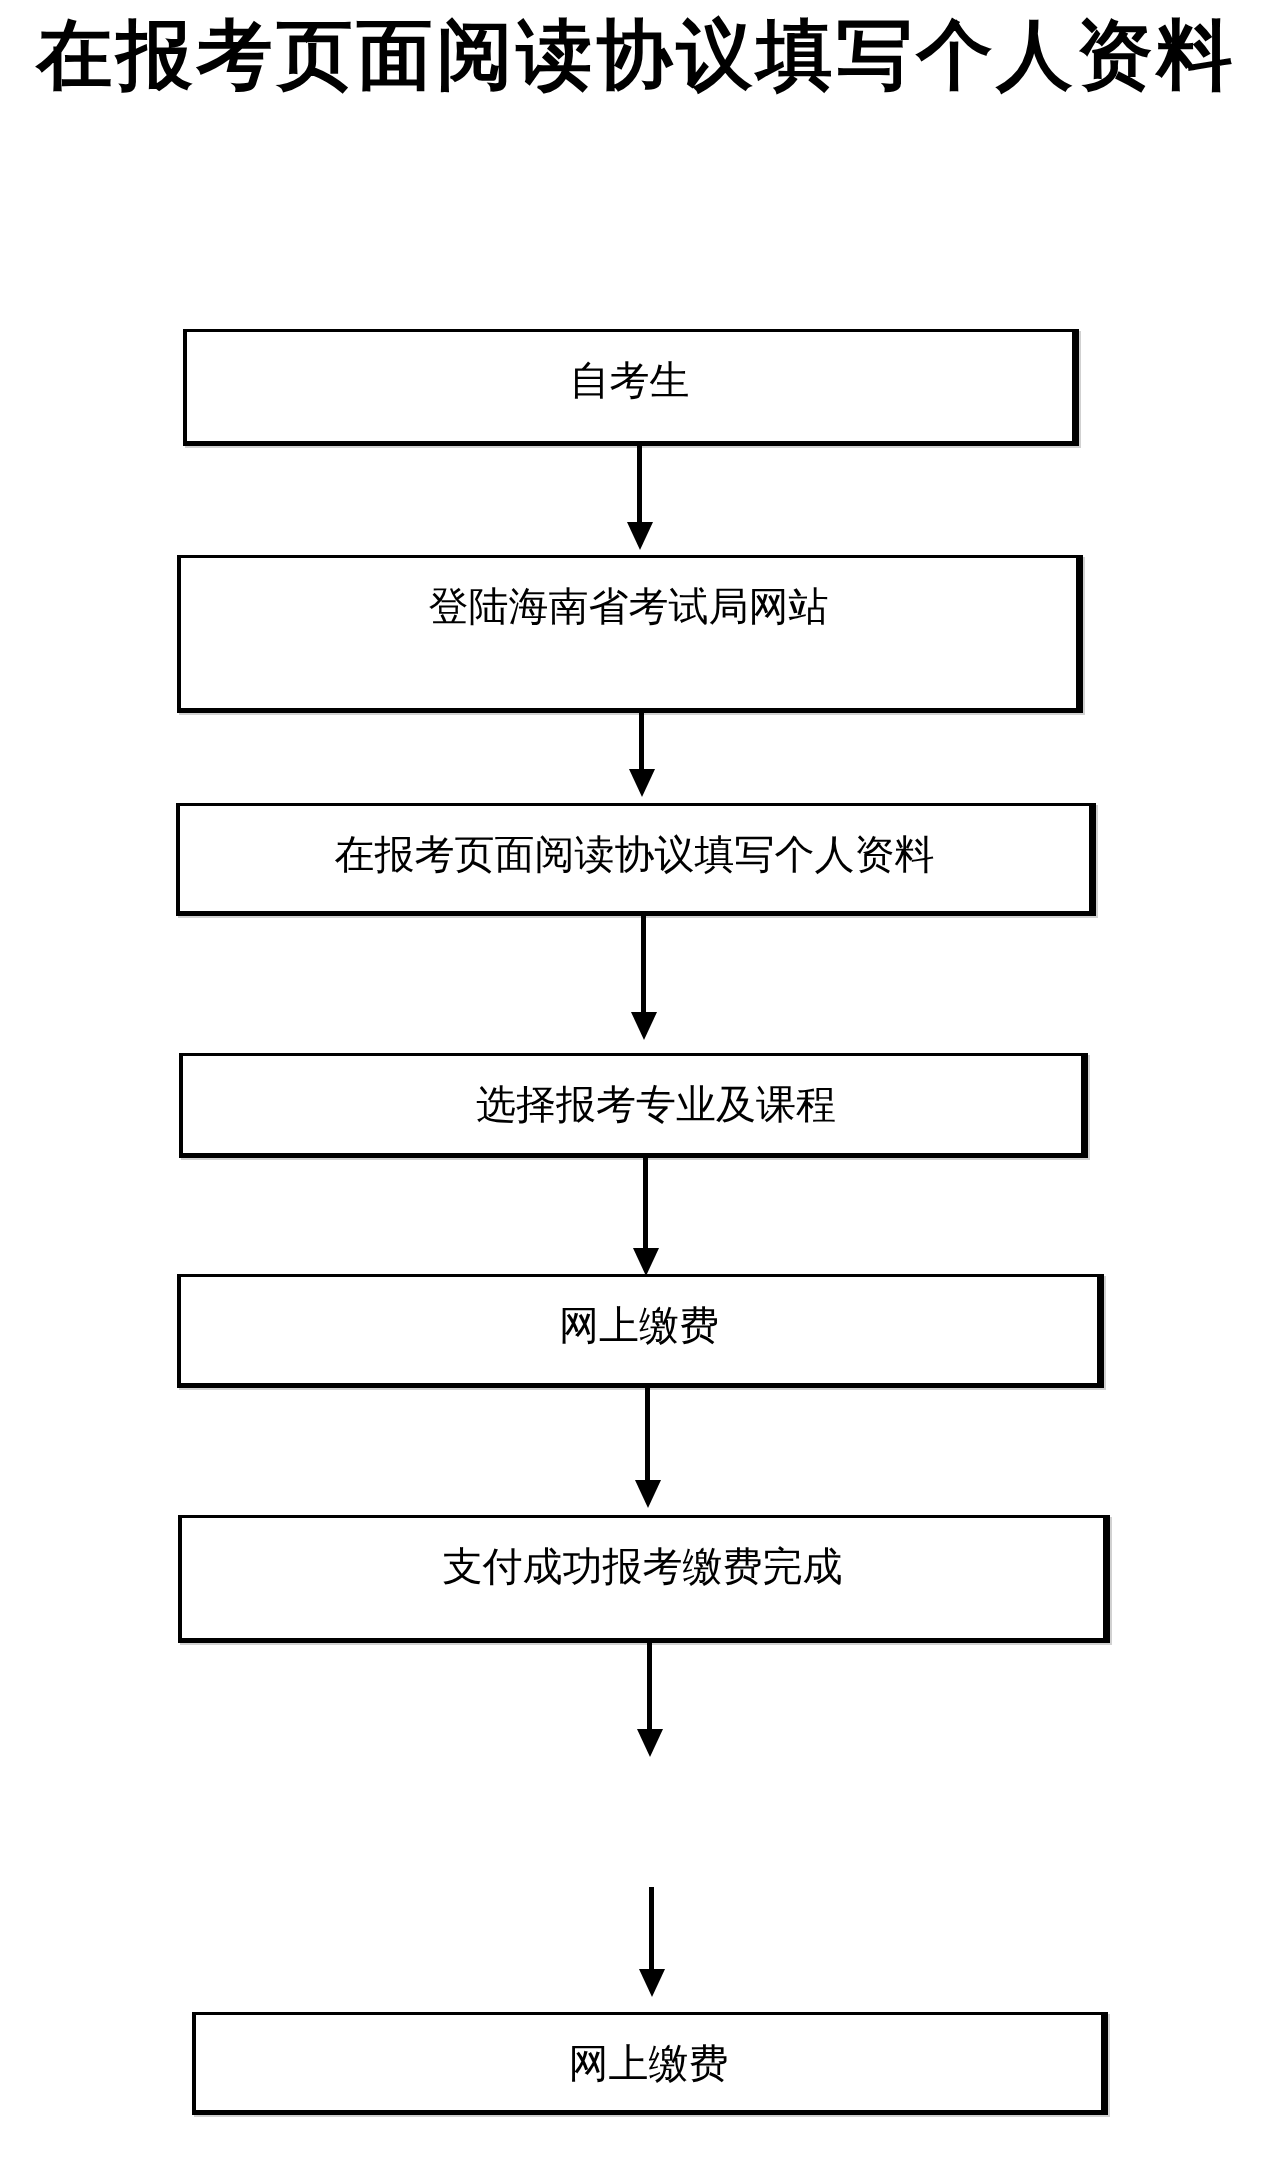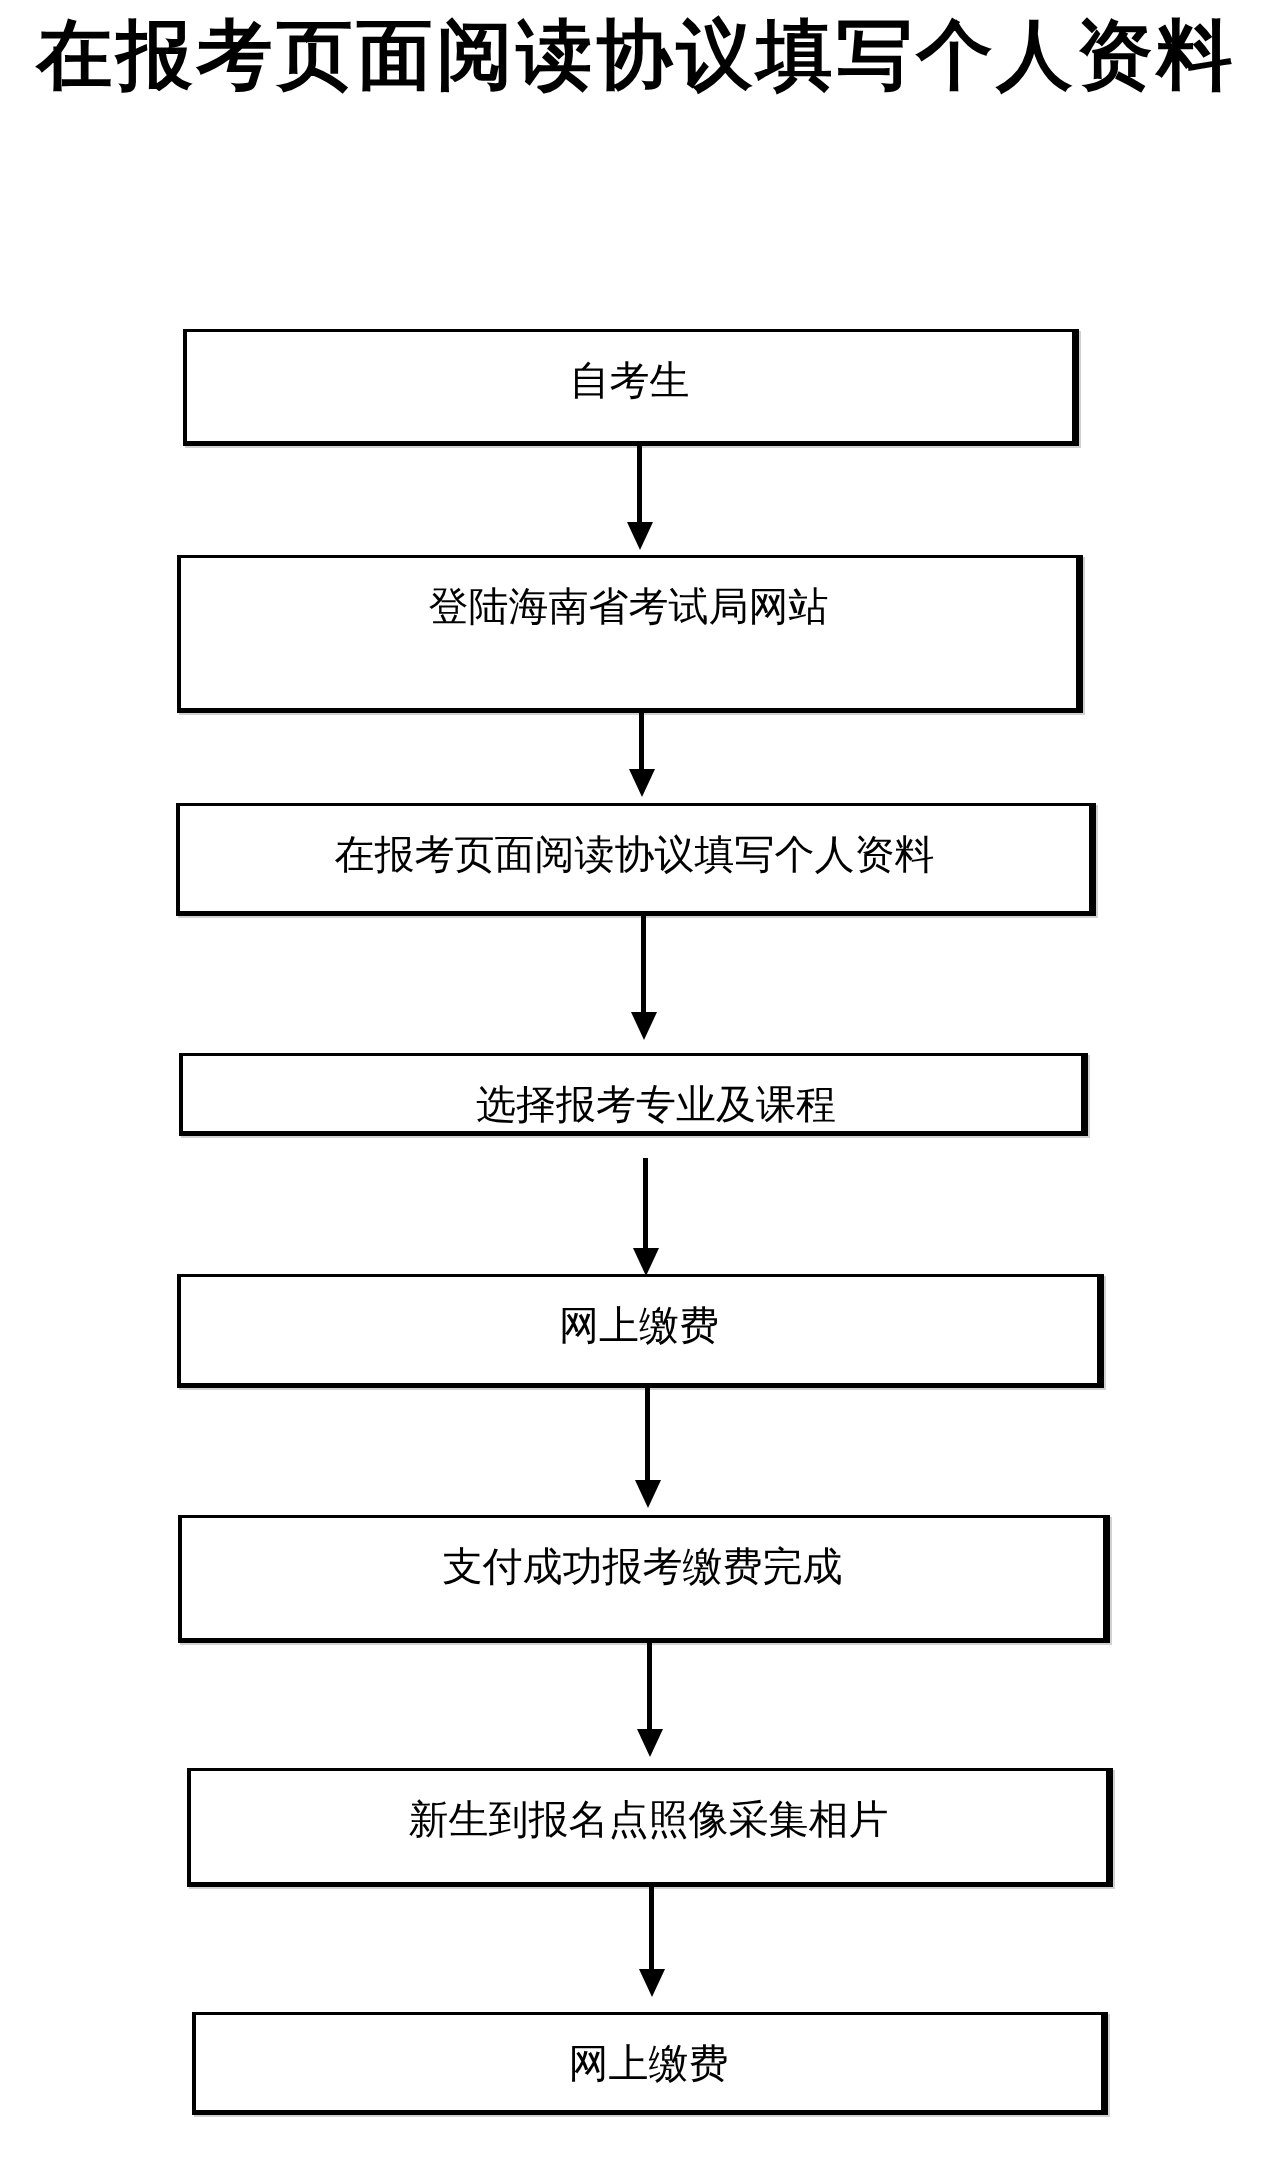--- a/index.html
+++ b/index.html
@@ -93,21 +93,21 @@
 
   <div class="flow-box" style="left:176px; top:803px; width:920px; height:113px;">
     <span class="line">在报考页面阅读协议填写个人资料</span>
   </div>
 
   <div class="arrow" style="left:630px; top:916px; height:124px;">
     <div class="arrow-line"></div>
     <div class="arrow-head"></div>
   </div>
 
-  <div class="flow-box" style="left:179px; top:1053px; width:909px; height:83px;padding-left:48px;">
+  <div class="flow-box" style="left:179px; top:1053px; width:909px; height:105px;padding-left:48px;">
     <span class="line">选择报考专业及课程</span>
   </div>
 
   <div class="arrow" style="left:632px; top:1158px; height:118px;">
     <div class="arrow-line"></div>
     <div class="arrow-head"></div>
   </div>
 
   <div class="flow-box" style="left:177px; top:1274px; width:927px; height:114px;">
     <span class="line">网上缴费</span>
@@ -120,23 +120,20 @@
 
   <div class="flow-box" style="left:178px; top:1515px; width:932px; height:128px;">
     <span class="line">支付成功报考缴费完成</span>
   </div>
 
   <div class="arrow" style="left:636px; top:1643px; height:114px;">
     <div class="arrow-line"></div>
     <div class="arrow-head"></div>
   </div>
 
-  <div class="flow-box" style="left:187px; top:1768px; width:926px; height:119px;">
-    <span class="line">新生到报名点照像采集相片</span>
-  </div>
 
   <div class="arrow" style="left:638px; top:1887px; height:110px;">
     <div class="arrow-line"></div>
     <div class="arrow-head"></div>
   </div>
 
   <div class="flow-box" style="left:192px; top:2012px; width:916px; height:103px;">
     <span class="line">网上缴费</span>
   </div>
 

